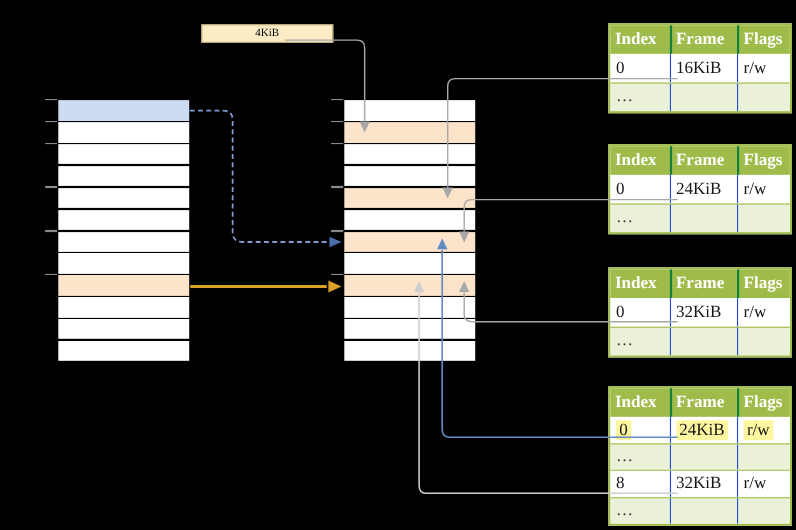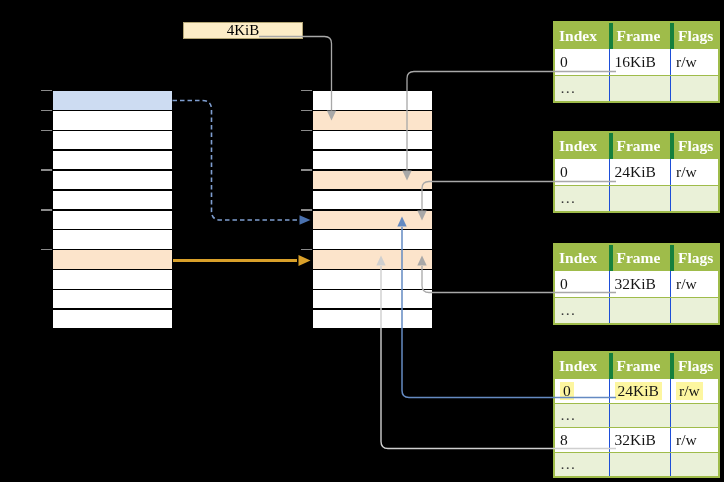--- a/index.html
+++ b/index.html
@@ -3,34 +3,34 @@
 <meta charset="utf-8">
 <style>
   html,body{margin:0;padding:0;background:#000;}
   #stage{
     position:relative;width:724px;height:482px;background:#000;
     overflow:hidden;font-family:"Liberation Serif","DejaVu Serif",serif;
   }
   #pagesize-box{
     position:absolute;left:183px;top:22px;width:120px;height:17px;
     background:#fcecc6;border:1px solid #b3a575;box-sizing:border-box;
-    text-align:center;line-height:15px;font-size:15px;color:#000;z-index:2;
+    text-align:center;line-height:15px;font-size:10px;color:#000;z-index:2;
   }
   .mem-row{position:absolute;z-index:1;}
   .tick{position:absolute;z-index:1;}
   .ptable{
     position:absolute;left:553px;width:167px;box-sizing:border-box;
     border:2px solid #9fbc4a;display:flex;flex-direction:column;z-index:2;background:#fff;
   }
   .phead{display:flex;height:26px;flex:0 0 26px;background:#9fbc4a;}
   .phead .cell{
     color:#fff;font-weight:bold;font-size:15.5px;line-height:26px;
     padding-left:4px;box-sizing:border-box;
   }
-  .phead .cell + .cell{border-left:4px solid #15803d;}
+  .phead .cell + .cell{border-left:2px solid #15803d;}
   .prow{display:flex;flex:1 1 auto;}
   .prow + .prow{border-top:1.5px solid #9fbc4a;}
   .prow .cell{
     font-size:15.5px;color:#151515;padding-left:5px;box-sizing:border-box;
     display:flex;align-items:center;
   }
   .prow .cell + .cell{border-left:1px solid #1d4ed8;}
   .prow.tone-light{background:#eaf1d8;}
   .prow.tone-white{background:#ffffff;}
   .prow .cell.dots{color:#3a3a3a;}

